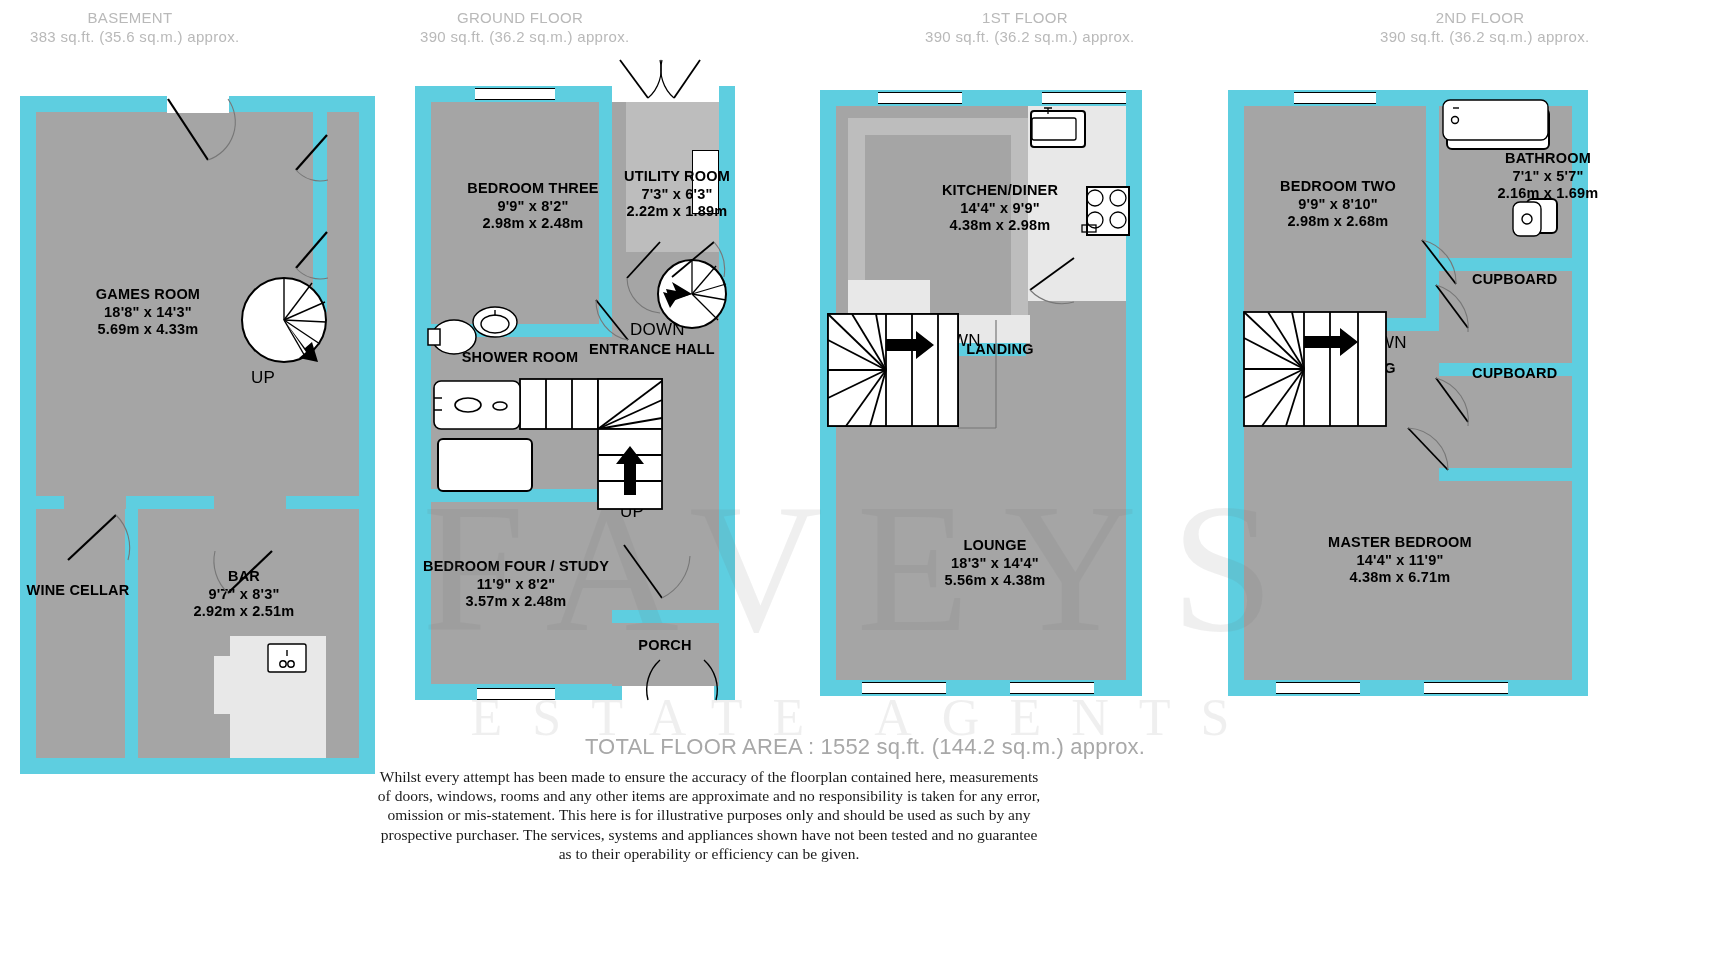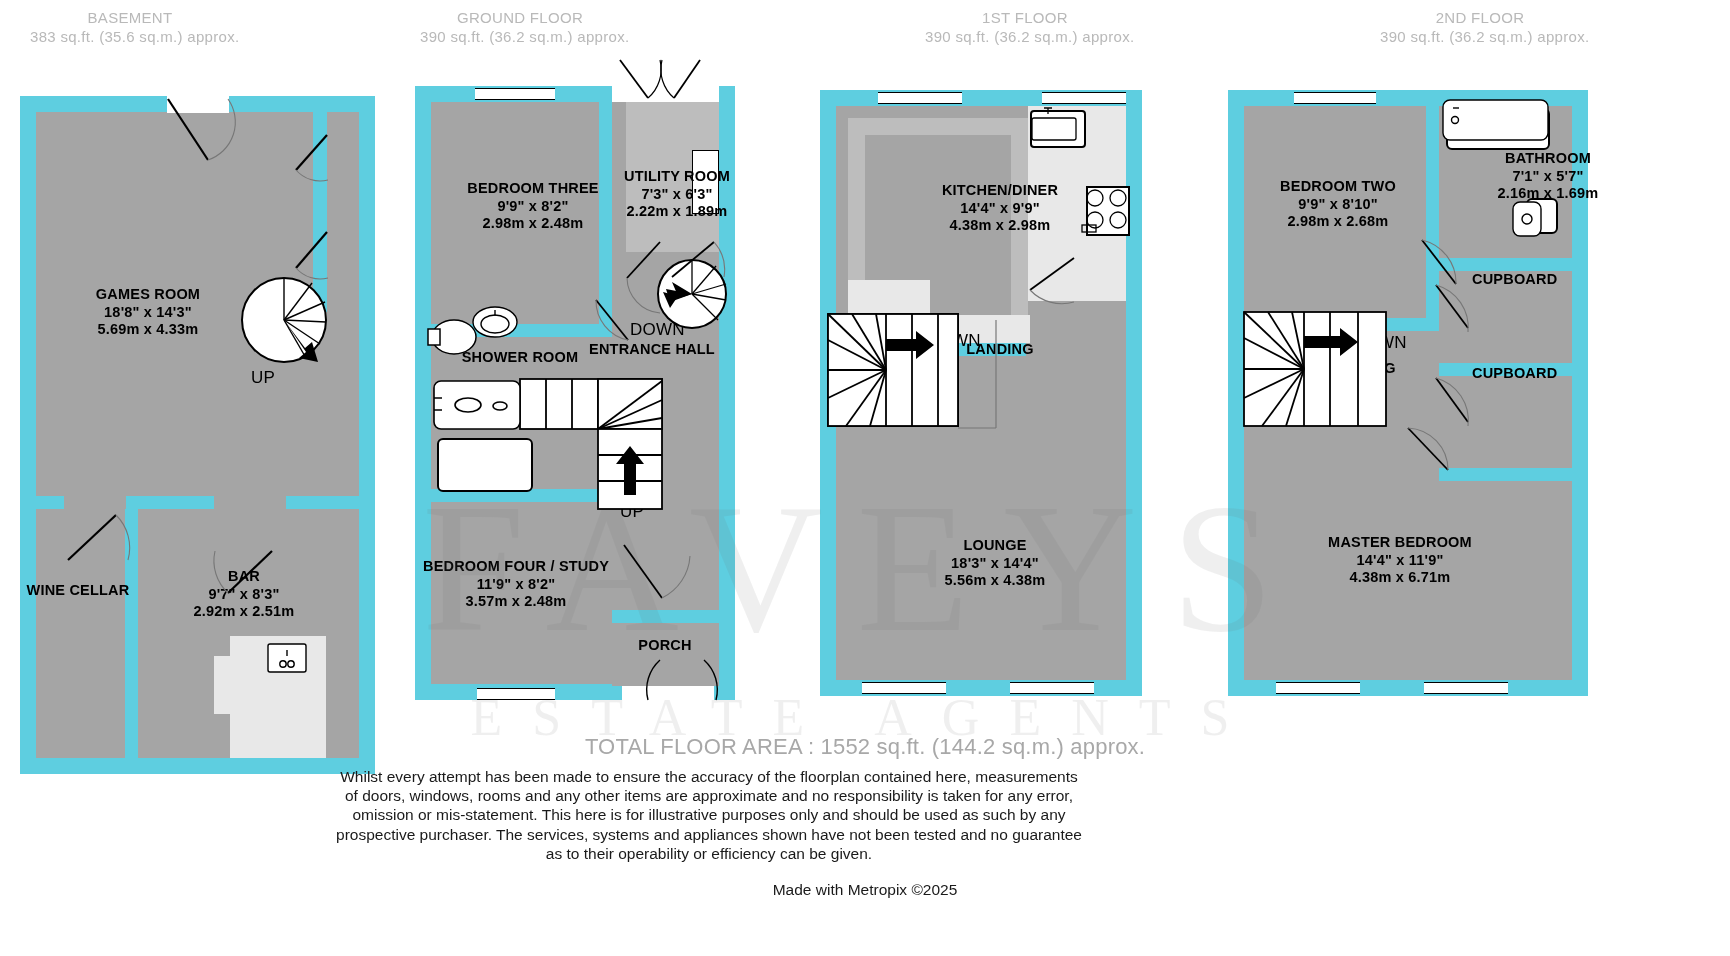--- a/index.html
+++ b/index.html
@@ -121,20 +121,21 @@
   }
   .disclaimer {
     position: absolute;
     left: 0;
     top: 767px;
     width: 1418px;
     text-align: center;
     color: #1a1a1a;
     font-size: 15.5px;
     line-height: 19.2px;
+    font-family: Liberation Serif, serif;
   }
   .disclaimer div { white-space: nowrap; }
   .madewith {
     position: absolute;
     left: 0;
     top: 881px;
     width: 1730px;
     text-align: center;
     color: #1a1a1a;
     font-size: 15.5px;
@@ -594,15 +595,14 @@
   <div class="total-area">TOTAL FLOOR AREA : 1552 sq.ft. (144.2 sq.m.) approx.</div>
 
   <div class="disclaimer">
     <div>Whilst every attempt has been made to ensure the accuracy of the floorplan contained here, measurements</div>
     <div>of doors, windows, rooms and any other items are approximate and no responsibility is taken for any error,</div>
     <div>omission or mis-statement. This here is for illustrative purposes only and should be used as such by any</div>
     <div>prospective purchaser. The services, systems and appliances shown have not been tested and no guarantee</div>
     <div>as to their operability or efficiency can be given.</div>
   </div>
 
-  <div class="madewith">Made with Metropix ©2025</div>
 
 </div>
 
 </body></html>

